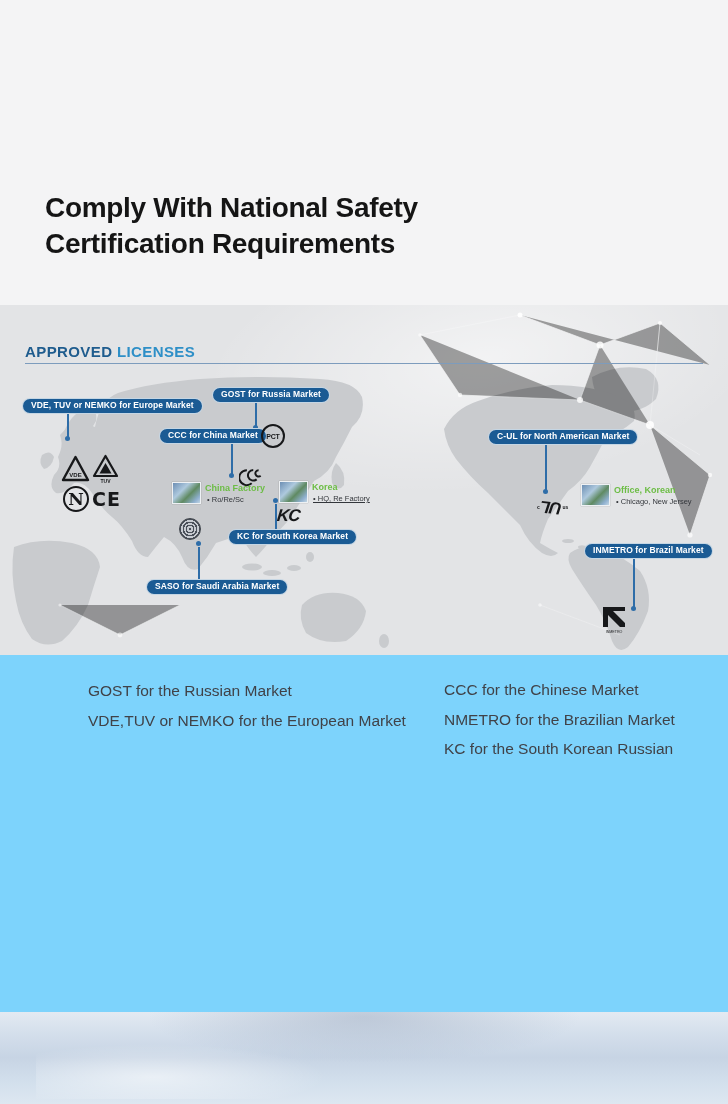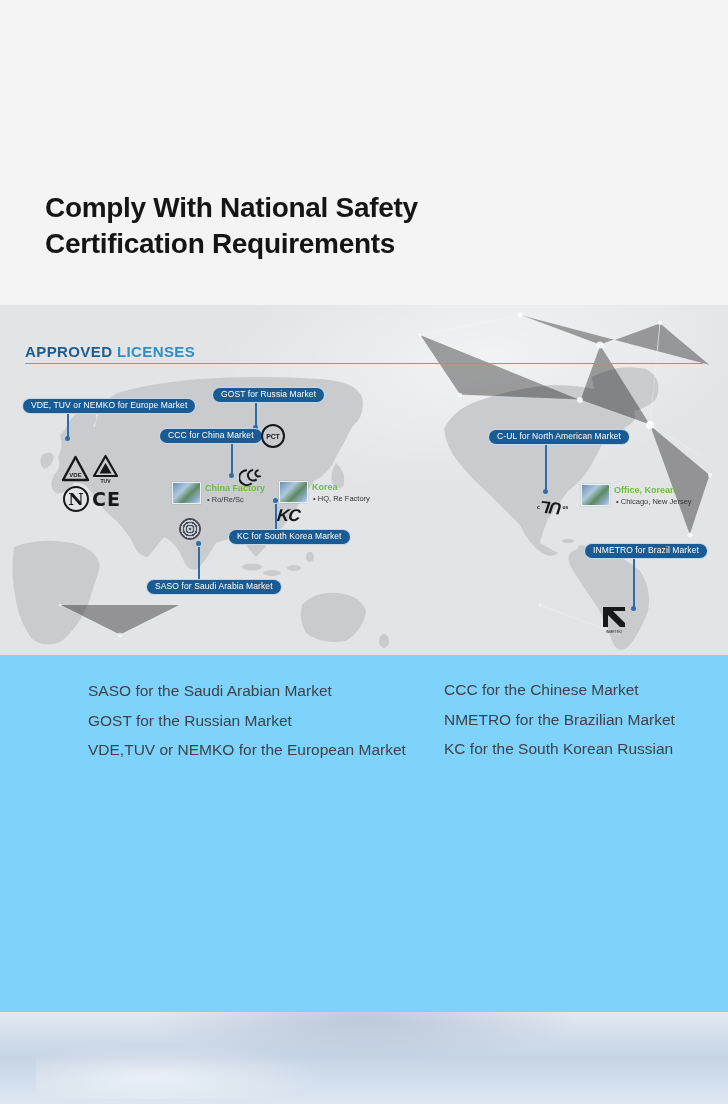--- a/index.html
+++ b/index.html
@@ -31,21 +31,21 @@
   .section-heading .h1c { color:#1f5c8e; }
   .section-heading .h2c { color:#2e8fc7; }
   .heading-rule { position:absolute; left:25px; top:58px; width:678px; height:1px; background:#7d9cbd; }
 
   .world-map { position:absolute; left:0; top:0; }
   .constellation { position:absolute; left:0; top:0; pointer-events:none; }
 
   .pill {
     position:absolute; background:#1b5b94; color:#ffffff;
     border:1px solid rgba(255,255,255,0.75); border-radius:8px;
-    font-size:8.5px; font-weight:normal; line-height:11px; padding:1px 8px 2px 8px;
+    font-size:8.5px; font-weight:bold; line-height:11px; padding:1px 8px 2px 8px;
     white-space:nowrap; letter-spacing:0.1px;
   }
   .conn { position:absolute; width:1.5px; background:#2e6da8; }
   .conn-dot { position:absolute; width:5px; height:5px; border-radius:50%; background:#2e6da8; }
 
   .photo {
     position:absolute; width:29px; height:22px; border:1px solid #eef1f4;
     background:linear-gradient(135deg,#6d8fb4 0%, #aec9de 35%, #5f8a62 60%, #8fb0cf 85%, #c2d6e4 100%);
     box-shadow:0 0 1px rgba(0,0,0,0.35);
   }
@@ -224,29 +224,28 @@
       <path d="M3,2 H25 V6 H13 L25,18 V22 H20 L8,10 V22 H3 Z" fill="#17181a"></path>
       <text x="14" y="28" text-anchor="middle" font-size="3.6" fill="#17181a" font-family="Liberation Sans, sans-serif">INMETRO</text>
     </svg>
 
     <div class="photo" style="left:172px; top:177px;"></div>
     <div class="loc-label" style="left:205px; top:178px;">China Factory</div>
     <div class="loc-sub" style="left:207px; top:190px;">• Ro/Re/Sc</div>
 
     <div class="photo" style="left:279px; top:176px;"></div>
     <div class="loc-label" style="left:312px; top:177px;">Korea</div>
-    <div class="loc-sub" style="left:313px; top:189px;">• HQ, Re Factory</div>
+    <div class="loc-sub" style="left:313px; top:189px;text-decoration:underline;">• HQ, Re Factory</div>
 
     <div class="photo" style="left:581px; top:179px;"></div>
     <div class="loc-label" style="left:614px; top:180px;">Office, Korean</div>
     <div class="loc-sub" style="left:616px; top:192px;">• Chicago, New Jersey</div>
   </div>
 
   <div class="license-list" style="left:88px; top:682px;">
-    <div class="li">SASO for the Saudi Arabian Market</div>
     <div class="li">GOST for the Russian Market</div>
     <div class="li">VDE,TUV or NEMKO for the European Market</div>
   </div>
   <div class="license-list" style="left:444px; top:681px;">
     <div class="li">CCC for the Chinese Market</div>
     <div class="li">NMETRO for the Brazilian Market</div>
     <div class="li">KC for the South Korean Russian</div>
   </div>
 
   <div class="sky"></div>

